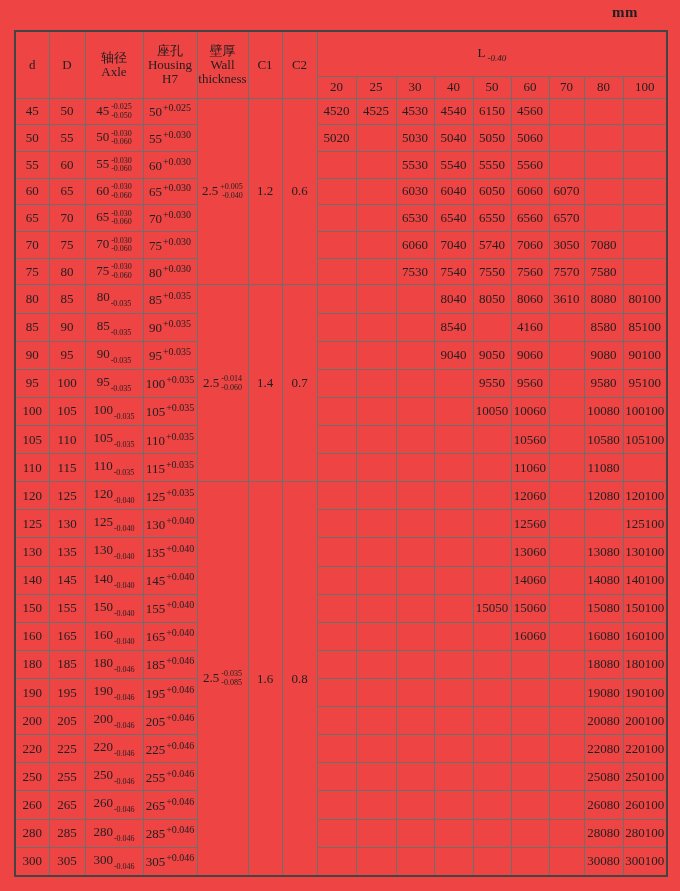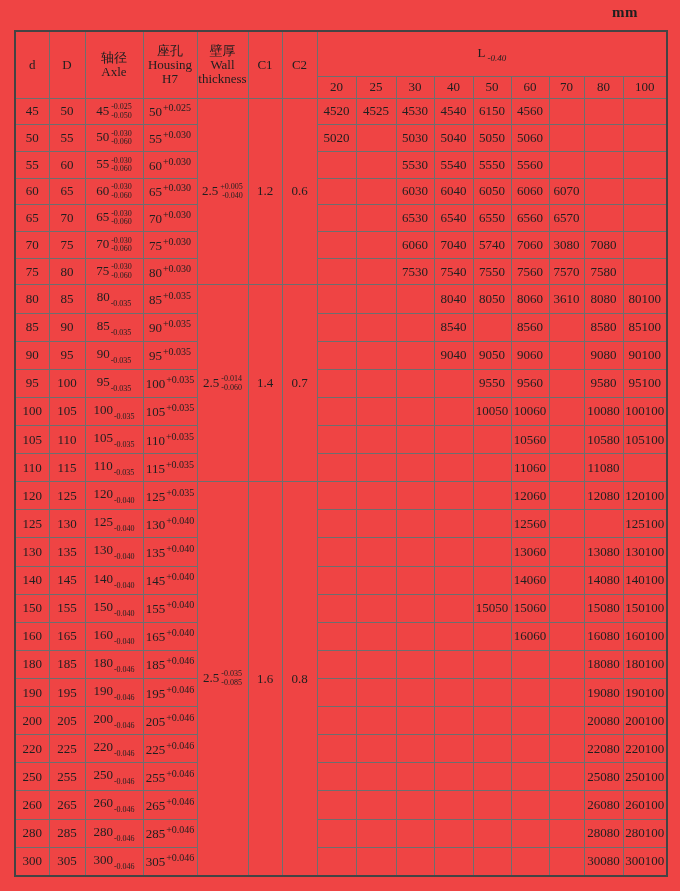--- a/index.html
+++ b/index.html
@@ -182,21 +182,21 @@
           <td>70</td>
           <td>75</td>
           <td><span class="tolwrap"><span class="base">70</span><span class="tolstack"><span>-0.030</span><span>-0.060</span></span></span></td>
           <td><span class="tolwrap"><span class="base">75</span><span class="tsup">+0.030</span></span></td>
           <td></td>
           <td></td>
           <td>6060</td>
           <td>7040</td>
           <td>5740</td>
           <td>7060</td>
-          <td>3080</td>
+          <td>3050</td>
           <td>7080</td>
           <td></td>
         </tr>
         <tr>
           <td>75</td>
           <td>80</td>
           <td><span class="tolwrap"><span class="base">75</span><span class="tolstack"><span>-0.030</span><span>-0.060</span></span></span></td>
           <td><span class="tolwrap"><span class="base">80</span><span class="tsup">+0.030</span></span></td>
           <td></td>
           <td></td>
@@ -229,21 +229,21 @@
         <tr>
           <td>85</td>
           <td>90</td>
           <td><span class="tolwrap"><span class="base">85</span><span class="tsub">-0.035</span></span></td>
           <td><span class="tolwrap"><span class="base">90</span><span class="tsup">+0.035</span></span></td>
           <td></td>
           <td></td>
           <td></td>
           <td>8540</td>
           <td></td>
-          <td>8560</td>
+          <td>4160</td>
           <td></td>
           <td>8580</td>
           <td>85100</td>
         </tr>
         <tr>
           <td>90</td>
           <td>95</td>
           <td><span class="tolwrap"><span class="base">90</span><span class="tsub">-0.035</span></span></td>
           <td><span class="tolwrap"><span class="base">95</span><span class="tsup">+0.035</span></span></td>
           <td></td>

